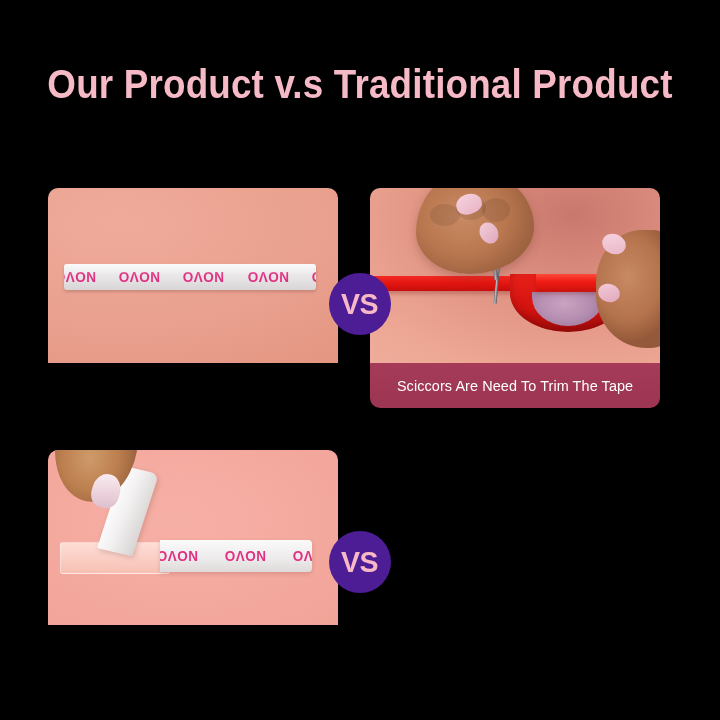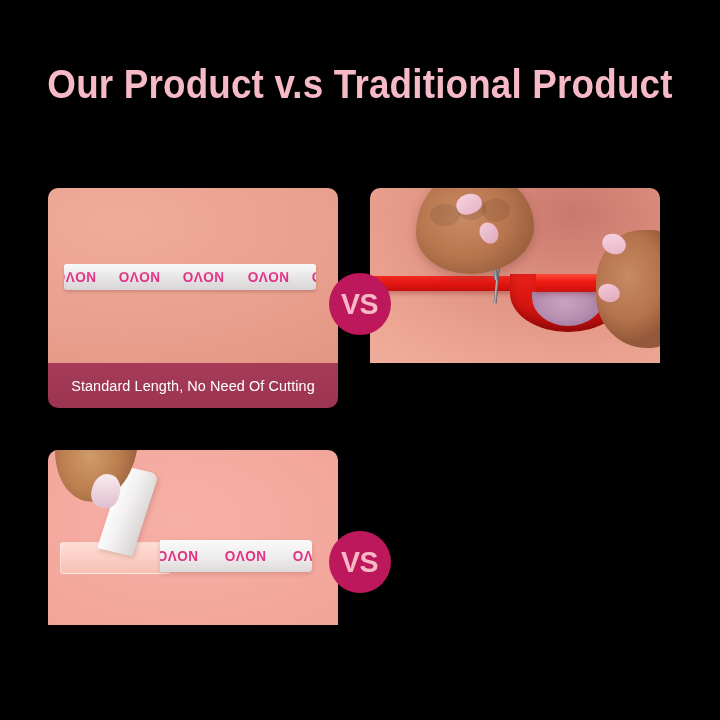--- a/index.html
+++ b/index.html
@@ -97,21 +97,21 @@
     top: 188px;
     width: 12px;
     height: 480px;
     background: #000000;
   }
   .vs-badge {
     position: absolute;
     width: 62px;
     height: 62px;
     border-radius: 50%;
-    background: #be185d;
+    background: #4c1d95;
     display: flex;
     align-items: center;
     justify-content: center;
     z-index: 6;
   }
   .vs-badge.one { left: 329px; top: 273px; }
   .vs-badge.two { left: 329px; top: 531px; }
   .vs-badge span {
     color: #f7b9c6;
     font-family: "Liberation Sans Narrow", "Liberation Sans", sans-serif;
@@ -415,23 +415,20 @@
         <div class="bg-p1"></div>
         <div class="strip-white">
           <div class="novo-row">
             <span class="novo">NOVO</span>
             <span class="novo">NOVO</span>
             <span class="novo">NOVO</span>
             <span class="novo">NOVO</span>
             <span class="novo">NOVO</span>
           </div>
         </div>
-      </div>
-      <div class="caption">
-        <span>Standard Length, No Need Of Cutting</span>
       </div>
     </div>
 
     <div class="cell col-r row-1">
       <div class="photo">
         <div class="bg-p2"></div>
         <div class="tape-red"></div>
         <div class="tape-roll">
           <div class="roll-core"></div>
         </div>
@@ -442,20 +439,23 @@
           <div class="knuckle k1"></div>
           <div class="knuckle k2"></div>
           <div class="knuckle k3"></div>
         </div>
         <div class="nail-top"></div>
         <div class="nail-top2"></div>
         <div class="hand-right"></div>
         <div class="nail-r1"></div>
         <div class="nail-r2"></div>
       </div>
+      <div class="caption">
+        <span>Sciccors Are Need To Trim The Tape</span>
+      </div>
     </div>
 
     <div class="cell col-l row-2">
       <div class="photo">
         <div class="bg-p3"></div>
         <div class="clear-strip"></div>
         <div class="backing-flat">
           <div class="novo-row3">
             <span class="novo">NOVO</span>
             <span class="novo">NOVO</span>

